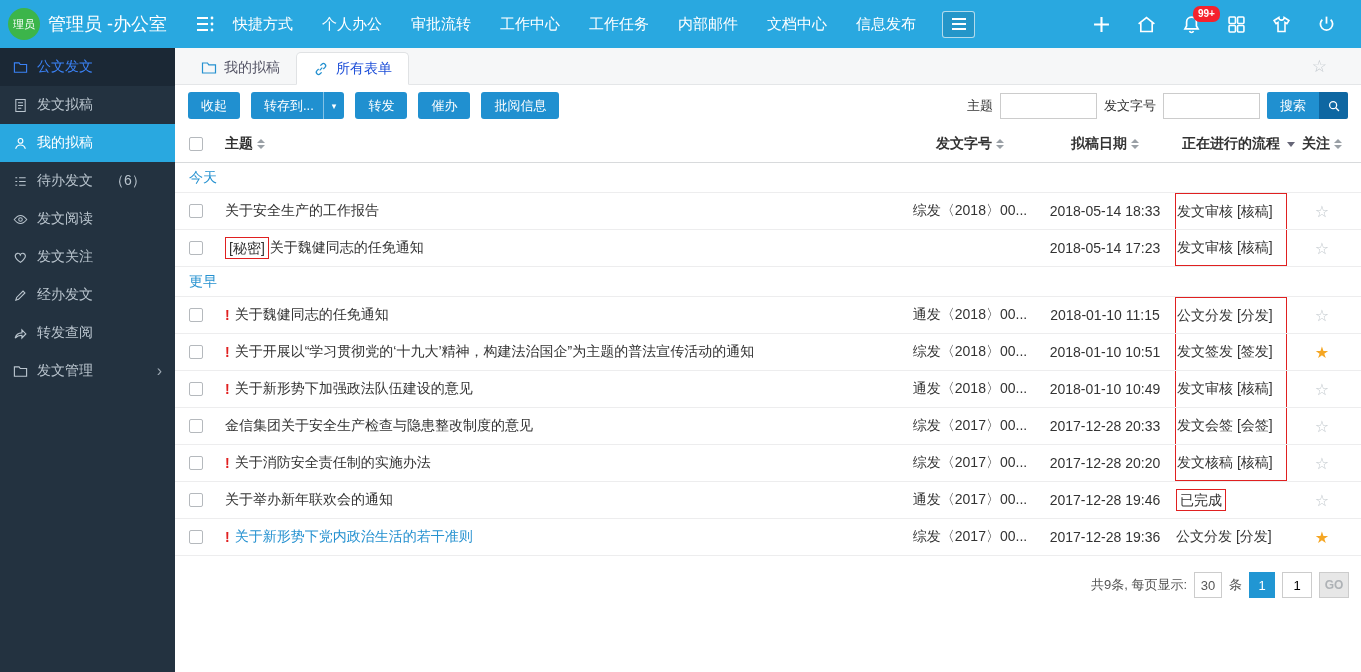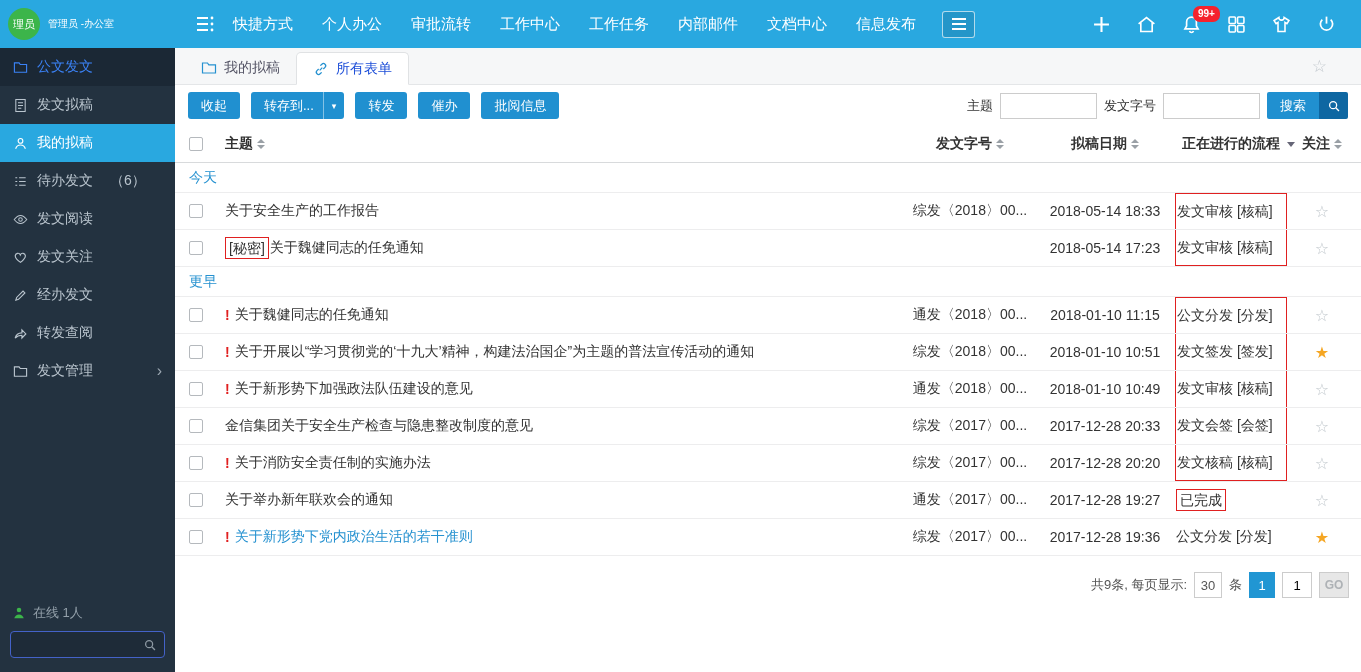--- a/index.html
+++ b/index.html
@@ -8,21 +8,21 @@
   svg{display:block}
   :root{
     --accent:#29a8e0; --button-blue:#2090d0; --badge-red:#f5222d; --star-gold:#f5a623;
     --annotation-red:#e02020; --link-blue:#2591d0; --sidebar-bg:#233240; --sidebar-dark:#1b2835;
   }
 
   
   .topbar{height:48px;background:var(--accent);display:flex;align-items:center;color:#fff}
   .brand{width:175px;flex:0 0 175px;display:flex;align-items:center;gap:8px;padding:0 8px;height:100%;cursor:pointer}
   .avatar{width:32px;height:32px;border-radius:50%;background:#3cb54a;display:flex;align-items:center;justify-content:center;font-size:11px;flex:0 0 32px}
-  .user-name{font-size:10px;white-space:nowrap}
+  .user-name{font-size:18px;white-space:nowrap}
   .logo-btn{margin:0 16px 0 18px;cursor:pointer}
   .logo-btn svg{width:24px;height:24px}
   .top-nav{display:flex;gap:29px;font-size:15px}
   .nav-item{cursor:pointer;white-space:nowrap}
   .nav-toggle{margin-left:26px;width:33px;height:27px;background:rgba(0,0,0,.10);border:1px solid rgba(255,255,255,.65);border-radius:3px;display:flex;align-items:center;justify-content:center;cursor:pointer}
   .nav-toggle svg{width:16px;height:14px}
   .top-actions{margin-left:auto;display:flex;align-items:center;padding-right:12px}
   .top-action{position:relative;height:48px;display:flex;align-items:center;padding:0 12px;cursor:pointer}
   .top-action .ticon svg{width:21px;height:21px}
   .badge{position:absolute;top:6px;left:24px;background:var(--badge-red);color:#fff;font-size:10px;line-height:1;padding:3px 5px;border-radius:7px;font-weight:bold;white-space:nowrap}
@@ -269,40 +269,20 @@
           <div class="side-item">
             <span class="side-icon">
               <svg viewBox="0 0 16 16" stroke="currentColor" stroke-width="1.2" fill="none">
                 <path d="M1.5 3h5l1.3 1.8h6.7V13h-13z"></path>
               </svg>
             </span>
             <span class="side-label">发文管理</span>
             <span class="side-chev">›</span>
           </div>
         </div>
-      <div class="side-bottom">
-        <div class="online">
-          <span class="person">
-              <svg viewBox="0 0 16 16" fill="currentColor">
-                <circle cx="8" cy="4.6" r="2.6"></circle>
-                <path d="M2.6 14c.8-3 2.9-4.4 5.4-4.4s4.6 1.4 5.4 4.4z"></path>
-              </svg>
-            </span>
-          <span>在线 1人</span>
-        </div>
-        <div class="side-search">
-          <input style="">
-          <span class="sicon">
-              <svg viewBox="0 0 24 24" stroke="currentColor" stroke-width="2.2" fill="none">
-                <circle cx="10.5" cy="10.5" r="6"></circle>
-                <path d="M15 15l5.5 5.5"></path>
-              </svg>
-            </span>
-        </div>
-      </div>
     </aside>
 
     <main class="main">
 
       <div class="tabbar">
         <div style="display:flex;align-items:flex-end;height:100%">
             <div class="tab">
               <span class="tabicon">
                 <svg viewBox="0 0 16 16" stroke="currentColor" stroke-width="1.2" fill="none">
                   <path d="M1.5 3h5l1.3 1.8h6.7V13h-13z"></path>
@@ -513,21 +493,21 @@
               </div>
             </div>
             <div class="grid-row data-row">
               <div class="cell c-check">
                 <span class="checkbox"></span>
               </div>
               <div class="cell c-subject">
                 <span class="subject-text">关于举办新年联欢会的通知</span>
               </div>
               <div class="cell c-docno">通发〈2017〉00...</div>
-              <div class="cell c-date">2017-12-28 19:27</div>
+              <div class="cell c-date">2017-12-28 19:46</div>
               <div class="cell c-flow">
                 <div class="flow-band">
                   <span class="redbox-inline">已完成</span>
                 </div>
               </div>
               <div class="cell c-star">
                 <span class="star">☆</span>
               </div>
             </div>
             <div class="grid-row data-row">

